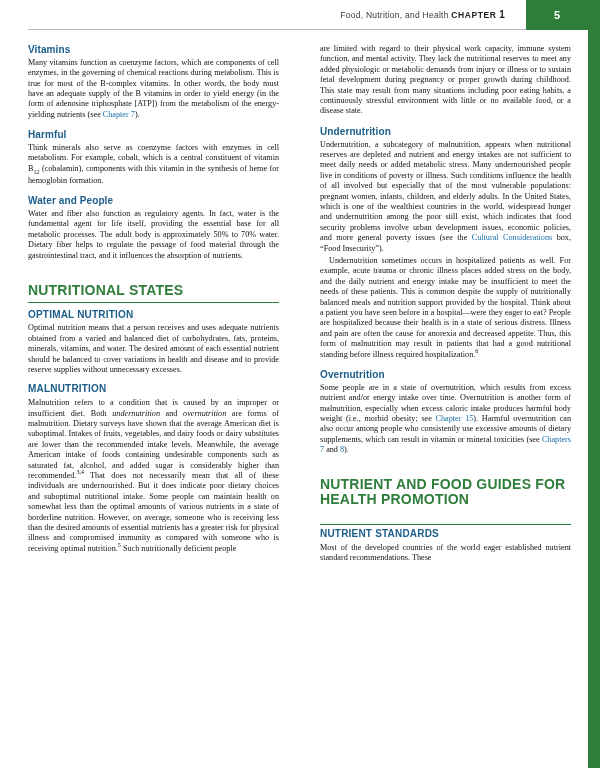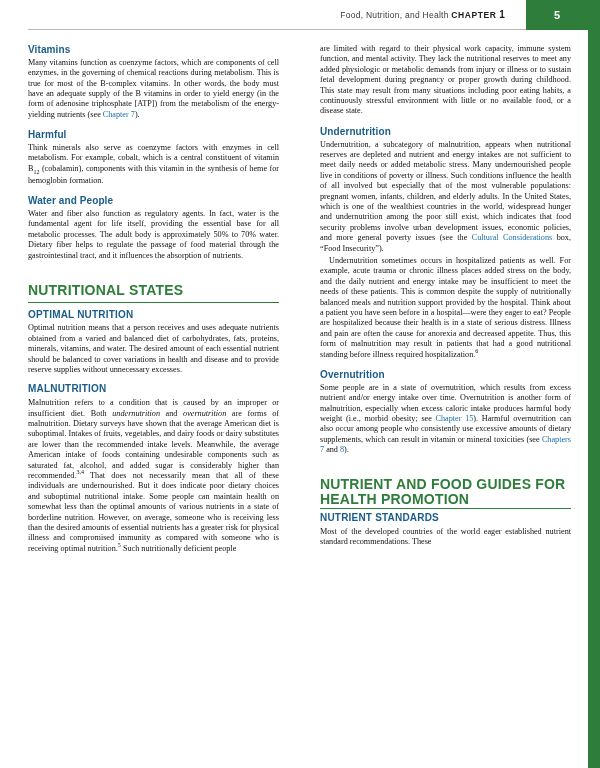--- a/index.html
+++ b/index.html
@@ -214,21 +214,21 @@
 
     <p>are limited with regard to their physical work capacity, immune system function, and mental activity. They lack the nutritional reserves to meet any added physiologic or metabolic demands from injury or illness or to sustain fetal development during pregnancy or proper growth during childhood. This state may result from many situations including poor eating habits, a continuously stressful environment with little or no available food, or a disease state.</p>
 
     <h3 class="sub-bold spaced">Undernutrition</h3>
     <p><span>Undernutrition, a subcategory of malnutrition, appears when nutritional reserves are depleted and nutrient and energy intakes are not sufficient to meet daily needs or added metabolic stress. Many undernourished people live in conditions of poverty or illness. Such conditions influence the health of all involved but especially that of the most vulnerable populations: pregnant women, infants, children, and elderly adults. In the United States, which is one of the wealthiest countries in the world, widespread hunger and undernutrition among the poor still exist, which indicates that food security problems involve urban development issues, economic policies, and more general poverty issues (see the </span><span class="xref">Cultural Considerations</span><span> box, “Food Insecurity”).</span></p>
     <p style="text-indent:9px"><span>Undernutrition sometimes occurs in hospitalized patients as well. For example, acute trauma or chronic illness places added stress on the body, and the daily nutrient and energy intake may be insufficient to meet the needs of these patients. This is common despite the supply of nutritionally balanced meals and nutrition support provided by the hospital. Think about a patient you have seen before in a hospital—were they eager to eat? People are hospitalized because their health is in a state of serious distress. Illness and pain are often the cause for anorexia and decreased appetite. Thus, this form of malnutrition may result in patients that had a good nutritional standing before illness required hospitalization.</span><sup>6</sup></p>
 
     <h3 class="sub-bold spaced">Overnutrition</h3>
     <p><span>Some people are in a state of overnutrition, which results from excess nutrient and/or energy intake over time. Overnutrition is another form of malnutrition, especially when excess caloric intake produces harmful body weight (i.e., morbid obesity; see </span><span class="xref">Chapter 15</span><span>). Harmful overnutrition can also occur among people who consistently use excessive amounts of dietary supplements, which can result in vitamin or mineral toxicities (see </span><span class="xref">Chapters 7</span><span> and </span><span class="xref">8</span><span>).</span></p>
 
-    <h2 class="section-green" style="border-bottom:none; padding-bottom:0; line-height:1.08">
+    <h2 class="section-green" style="border-bottom:none; padding-bottom:16px; line-height:1.08">
       <span>NUTRIENT AND FOOD GUIDES FOR</span><br>
       <span>HEALTH PROMOTION</span>
     </h2>
     <div style="border-bottom:1.5px solid #2e7d3a; margin-bottom:3px;"></div>
 
     <h3 class="section-blue" style="margin-top:0">NUTRIENT STANDARDS</h3>
     <p>Most of the developed countries of the world eager established nutrient standard recommendations. These</p>
   </div>
 
 </div>

